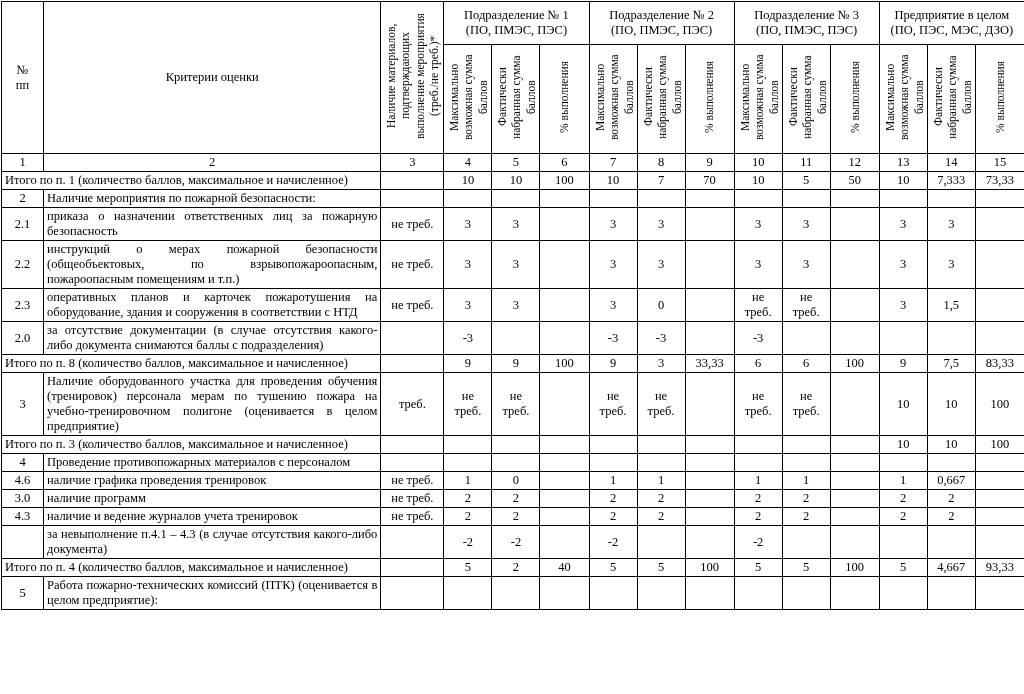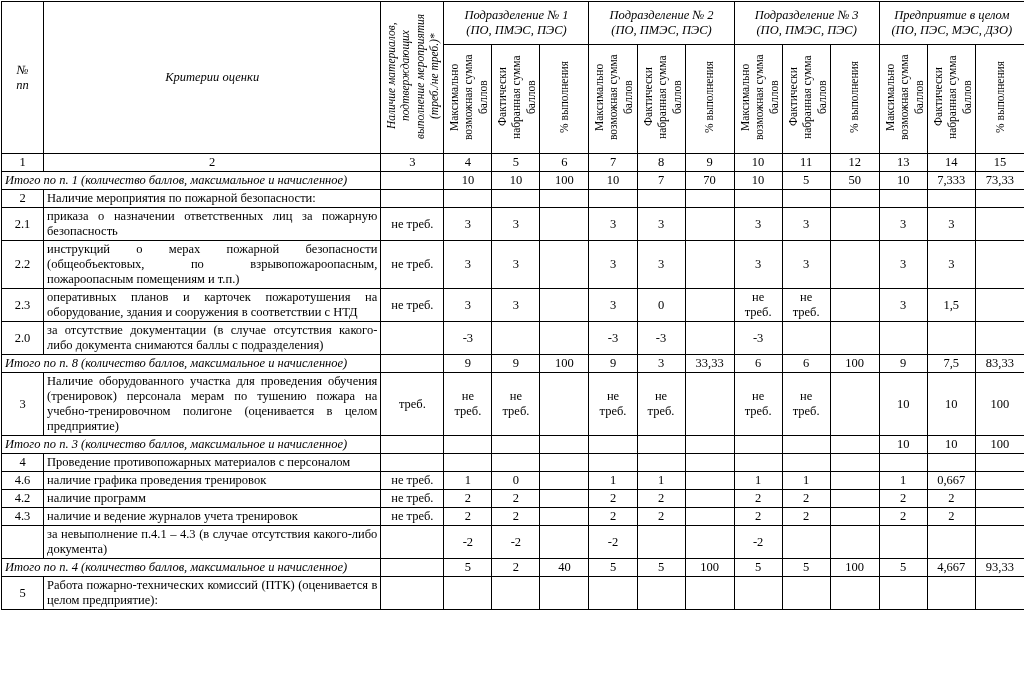--- a/index.html
+++ b/index.html
@@ -19,42 +19,42 @@
   table.eval th, table.eval td {
     border: 1px solid #000;
     padding: 1px 3px;
     vertical-align: middle;
     font-size: 12.5px;
     line-height: 1.2;
     font-weight: normal;
     overflow: hidden;
   }
   
-  tr.group-row th { height: 40px; text-align: center; font-style: italic; }
+  tr.group-row th { height: 40px; text-align: center; }
   tr.sub-row th { height: 106px; text-align: center; }
   tr.num-row td { height: 15px; text-align: center; }
   .pre { white-space: pre-line; text-align: center; }
   .vert {
     writing-mode: vertical-rl;
     transform: rotate(180deg);
     display: inline-block;
     max-height: 98px;
     text-align: center;
     font-size: 11.5px;
     line-height: 1.25;
   }
   .vert.tall { max-height: 140px; }
   .group-title { text-align: center; }
   
   td.num   { text-align: center; }
   td.label { text-align: justify; padding: 2px 5px; }
   td.req   { text-align: center; font-size: 12px; }
   td.val   { text-align: center; }
   .b { font-weight: normal; }
-  td.total-label { text-align: justify; padding: 2px 5px; font-style: italic; }
+  td.total-label { text-align: justify; padding: 2px 5px; }
 </style>
 </head>
 <body>
 
 <table class="eval">
   <colgroup>
     <col style="width:42px">
     <col style="width:337px">
     <col style="width:63px">
     <col style="width:48px">
@@ -308,21 +308,21 @@
         <td class="val">1</td>
         <td class="val"></td>
         <td class="val">1</td>
         <td class="val">1</td>
         <td class="val"></td>
         <td class="val">1</td>
         <td class="val">0,667</td>
         <td class="val"></td>
       </tr>
       <tr>
-        <td class="num">4.2</td>
+        <td class="num">3.0</td>
         <td class="label"><span>наличие программ</span></td>
         <td class="req">не треб.</td>
         <td class="val">2</td>
         <td class="val">2</td>
         <td class="val"></td>
         <td class="val">2</td>
         <td class="val">2</td>
         <td class="val"></td>
         <td class="val">2</td>
         <td class="val">2</td>

